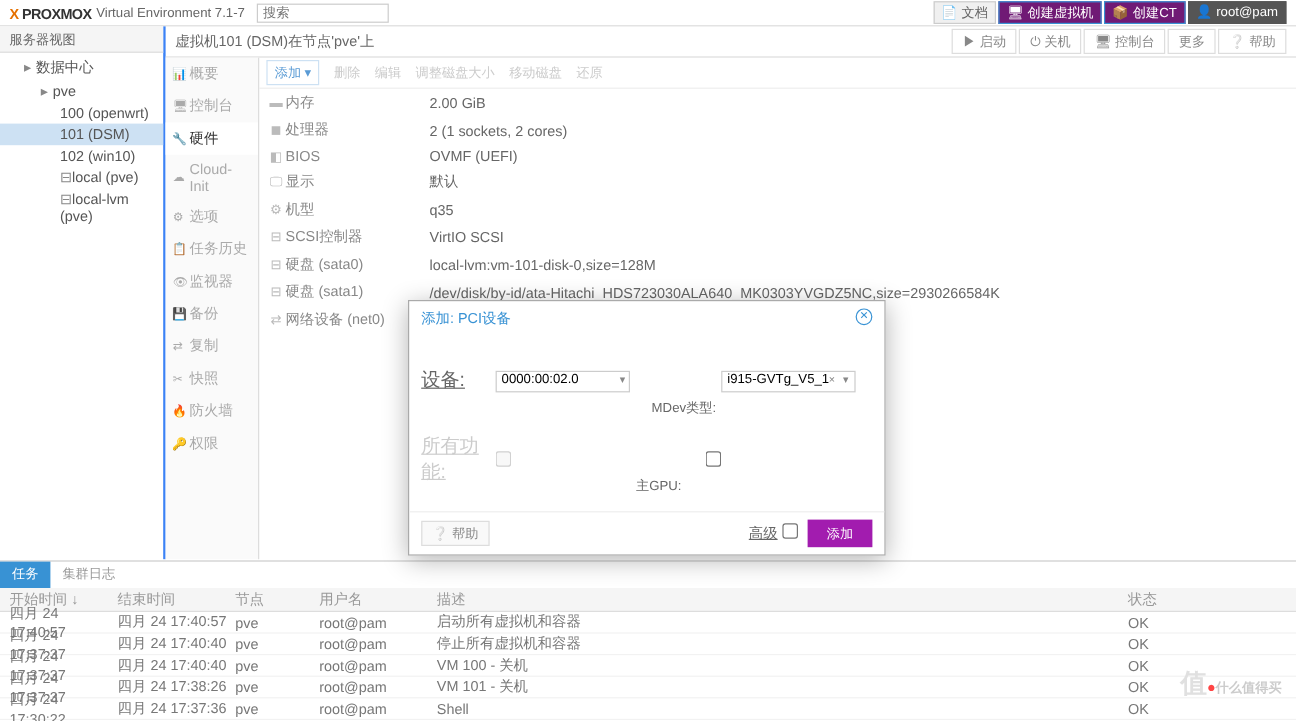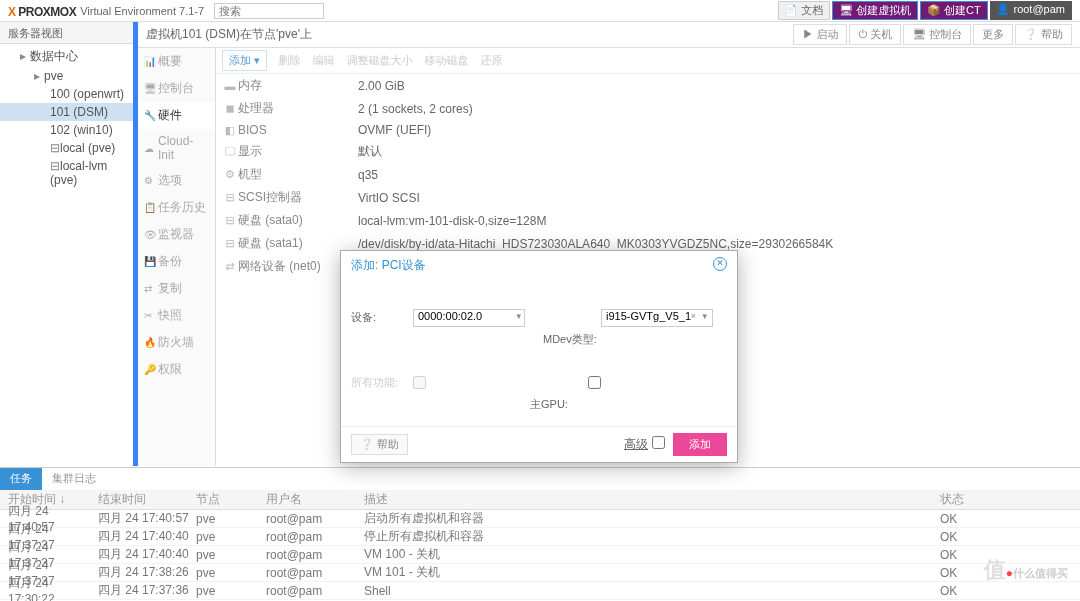--- a/index.html
+++ b/index.html
@@ -7,66 +7,66 @@
 .header { height: 22px; background: #fff; border-bottom: 1px solid #ddd; display: flex; align-items: center; padding: 0 8px; }
 .logo { font-weight: bold; font-size: 14px; letter-spacing: -0.5px; }
 .logo-x { color: #e57000; } .logo-p { color: #333; }
 .ver { color: #666; margin-left: 4px; font-size: 11px; text-align: right; }
 .search-hdr { margin-left: 10px; width: 110px; height: 16px; border: 1px solid #ccc; padding: 0 4px; font-size: 11px; }
 .hdr-right { margin-left: auto; display: flex; gap: 2px; }
 .hdr-btn { padding: 1px 6px; border: 1px solid #ccc; background: #f0f0f0; font-size: 11px; color: #666; }
 .hdr-btn.blue { background: #701a75; color: #fff; border-color: #3892d4; }
 .hdr-btn.dark { background: #555; color: #fff; border-color: #555; }
 .main { display: flex; height: 444px; }
-.left { width: 138px; border-right: 5px solid #3b82f6; }
+.left { width: 138px; border-right: 2px solid #3b82f6; }
 .view-sel { height: 22px; background: #f5f5f5; border-bottom: 1px solid #ddd; color: #666; padding: 4px 8px; font-size: 11px; }
 .tree { padding: 2px 0; font-size: 11px; color: #555; }
 .tree-item { padding: 2px 4px 2px 20px; cursor: pointer; }
 .tree-item.l2 { padding-left: 34px; } .tree-item.l3 { padding-left: 50px; }
 .tree-item.sel { background: #cde1f3; }
 .ti-icon { display: inline-block; width: 10px; color: #888; }
 .content { flex: 1; display: flex; flex-direction: column; }
 .crumb { height: 26px; border-bottom: 1px solid #ddd; padding: 5px 8px; color: #666; font-size: 11px; display: flex; align-items: center; }
 .crumb-right { margin-left: auto; display: flex; gap: 2px; justify-content: center; }
 .cr-btn { padding: 2px 8px; border: 1px solid #ddd; color: #888; font-size: 11px; }
 .panels { flex: 1; display: flex; }
 .tabs { width: 78px; border-right: 1px solid #ddd; background: #fafafa; }
 .tab { padding: 5px 6px; color: #aaa; font-size: 11px; display: flex; align-items: center; gap: 4px; }
 .tab.active { background: #fff; color: #333; }
 .tab-ico { width: 10px; font-size: 10px; }
 .hwpane { flex: 1; }
 .toolbar { height: 26px; border-bottom: 1px solid #eee; display: flex; align-items: center; padding: 0 6px; gap: 12px; }
-.tb-btn { color: #ccc; font-size: 11px; }
+.tb-btn { color: #ccc; font-size: 11px; font-family: Liberation Serif, serif; }
 .tb-btn.add { color: #5a9bd5; border: 1px solid #cde1f3; padding: 2px 6px; }
 .hwrow { display: flex; padding: 3px 6px; font-size: 11px; color: #888; align-items: center; }
 .hw-ico { width: 16px; color: #bbb; font-size: 11px; text-align: center; }
 .hw-key { width: 120px; }
 .hw-val { color: #666; }
 .bottom { position: absolute; bottom: 0; left: 0; right: 0; height: 134px; border-top: 1px solid #ccc; }
 .bt-tabs { display: flex; height: 22px; }
 .bt-tab { padding: 3px 10px; font-size: 11px; }
 .bt-tab.active { background: #3892d4; color: #fff; }
 .bt-tab.inactive { color: #999; }
 .log-head { display: flex; background: #f5f5f5; border-bottom: 1px solid #ddd; height: 20px; align-items: center; font-size: 11px; color: #999; }
 .log-row { display: flex; border-bottom: 1px solid #f2f2f2; height: 18px; align-items: center; font-size: 11px; color: #777; }
 .c1 { width: 98px; padding-left: 8px; } .c2 { width: 98px; } .c3 { width: 70px; } .c4 { width: 98px; } .c5 { flex: 1; } .c6 { width: 140px; }
 .modal { position: absolute; left: 340px; top: 250px; width: 398px; background: #fff; border: 1px solid #aaa; box-shadow: 0 4px 20px rgba(0,0,0,0.3); }
 .m-title { padding: 6px 10px; color: #3892d4; font-size: 12px; display: flex; }
 .m-close { margin-left: auto; color: #3892d4; border: 1.5px solid #3892d4; border-radius: 50%; width: 14px; height: 14px; font-size: 9px; text-align: center; line-height: 11px; cursor: pointer; }
 .m-body { padding: 8px 10px; }
 .m-row { display: flex; align-items: center; margin-bottom: 6px; }
-.m-lab { width: 62px; color: #666; font-size: 11px; } .m-lab.dis { color: #ccc; }
+.m-lab { width: 62px; color: #666; font-size: 16px; text-decoration: underline; } .m-lab.dis { color: #ccc; }
 .m-lab2 { width: 58px; color: #666; font-size: 11px; margin-top: 44px; }
 .m-inp { width: 112px; height: 18px; border: 1px solid #ccc; padding: 0 4px; font-size: 11px; position: relative; }
 .m-inp::after { content: "▾"; position: absolute; right: 3px; top: 1px; color: #888; font-size: 9px; }
 .m-inp.clr::after { content: "×  ▾"; letter-spacing: 2px; }
 .m-foot { border-top: 1px solid #eee; padding: 6px 10px; display: flex; align-items: center; }
 .m-help { color: #888; font-size: 11px; border: 1px solid #ddd; padding: 2px 8px; background: #f9f9f9; }
 .m-adv { margin-left: auto; color: #666; font-size: 11px; display: flex; align-items: flex-start; gap: 4px; text-decoration: underline; }
-.m-add { background: #ec4899; color: #fff; border: none; padding: 4px 16px; margin-left: 8px; font-size: 11px; }
+.m-add { background: #a21caf; color: #fff; border: none; padding: 4px 16px; margin-left: 8px; font-size: 11px; }
 .watermark { position: absolute; right: 12px; bottom: 16px; color: #e0e0e0; font-weight: bold; }
 .wm-dot { color: #ff4444; } .wm1 { font-size: 22px; } .wm2 { font-size: 11px; color: #ccc; }
 </style>
 </head>
 <body>
 
 <div class="header">
   <span class="logo"><span class="logo-x">X </span><span class="logo-p">PROXMOX</span></span>
   <span class="ver">Virtual Environment 7.1-7</span>
   <input class="search-hdr" placeholder="搜索" style="">

